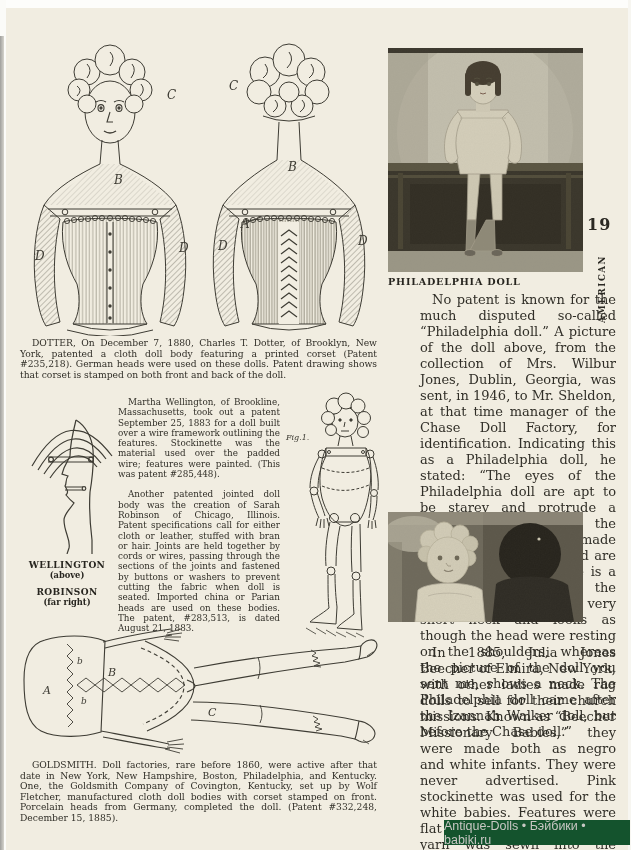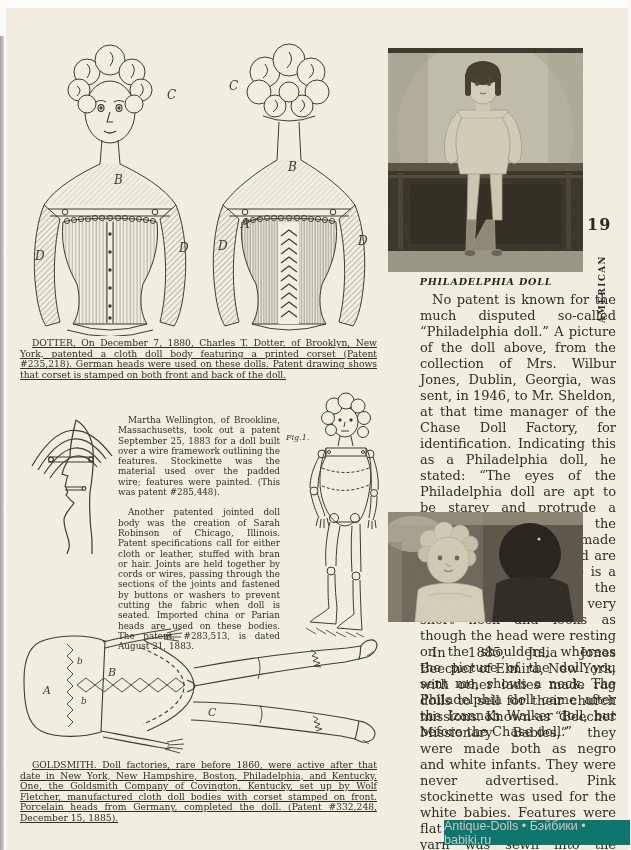--- a/index.html
+++ b/index.html
@@ -3,33 +3,33 @@
 <meta charset="utf-8">
 <style>
   html,body{margin:0;padding:0;background:#ffffff;}
   #page{position:relative;width:631px;height:850px;background:#f1ede1;overflow:hidden;
         font-family:"DejaVu Serif","Liberation Serif",serif;color:#2e2c26;}
   .abs{position:absolute;}
   .white-top{left:0;top:0;width:631px;height:8px;background:#fdfdfb;}
   .white-left{left:0;top:0;width:6px;height:850px;background:#fbfbf8;}
   .white-right{left:628px;top:0;width:3px;height:850px;background:#f7f6f1;}
   .scan-edge{left:0;top:36px;width:4px;height:814px;background:linear-gradient(to right,#8f8f8c,#cfcdc5);opacity:.85;}
-  .caption{font-size:9.2px;line-height:10.6px;text-align:justify;text-indent:12px;color:#302e27;text-decoration:underline;}
-  .midcol{left:118px;top:415px;width:162px;font-size:8.8px;line-height:10.3px;text-align:justify;color:#302e27;}
+  .caption{font-size:9.2px;line-height:10.6px;text-align:justify;text-indent:12px;color:#302e27;}
+  .midcol{left:118px;top:397px;width:162px;font-size:8.8px;line-height:10.3px;text-align:justify;color:#302e27;}
   .midcol p{margin:0 0 10px 0;text-indent:10px;}
   .fig-labels{left:16px;top:560px;width:102px;text-align:center;color:#27251f;}
   .fig-labels .big{font-size:9px;font-weight:bold;letter-spacing:.4px;}
   .fig-labels .small{font-size:8.3px;font-weight:bold;margin-bottom:7px;}
-  .rightcol-head{width:196px;text-align:center;font-size:9.6px;font-weight:bold;letter-spacing:.8px;color:#27251f;font-style:italic;}
+  .rightcol-head{width:196px;font-size:9.6px;font-weight:bold;letter-spacing:.8px;color:#27251f;}
   .rightcol-body{width:196px;font-size:13px;line-height:16px;text-align:justify;text-indent:12px;color:#302e27;margin-left:32px;}
   .photo-frame{box-shadow:0 0 0 1px #c9c4b2 inset;}
   .pagenum{left:587px;top:215px;font-size:16px;font-weight:bold;letter-spacing:1px;color:#2b2923;}
   .edge-label{left:597px;top:323px;width:86px;transform-origin:0 0;transform:rotate(-90deg);
               font-size:8.6px;font-weight:bold;letter-spacing:1.6px;color:#2b2923;}
-  .watermark{left:444px;top:820px;width:186px;height:25px;background:#0f766e;
+  .watermark{left:444px;top:820px;width:186px;height:25px;background:#14532d;
              display:flex;align-items:center;justify-content:center;
              font-family:"Liberation Sans","DejaVu Sans",sans-serif;font-size:12.5px;color:#c7c7c3;}
   svg{display:block;}
   svg text{font-family:"DejaVu Serif","Liberation Serif",serif;font-style:italic;fill:#3c3a32;}
 </style>
 </head>
 <body>
 
 <div id="page">
 
@@ -189,20 +189,26 @@
       <path d="M56,24 C52,40 50,52 50,60 L44,72 L42,78 L48,80 C45,84 47,87 45,90 C47,94 49,96 46,99 Q50,104 54,107 C50,113 44,118 44,124 C44,136 51,144 49,152 L47,158"></path>
       <path d="M56,24 C66,30 72,42 73,54 C74,70 72,84 70,96 C69,112 70,128 72,144 L72,158"></path>
       <path d="M28,61 L74,61 M28,66 L74,66"></path>
       <circle cx="31" cy="63.5" r="2.4"></circle>
         <circle cx="71" cy="63.5" r="2.4"></circle>
       <path d="M45,91 L63,91 M45,94 L63,94"></path>
       <circle cx="64" cy="92.5" r="1.8"></circle>
     </g>
   </svg>
 
+  <div class="abs fig-labels">
+    <div class="big">WELLINGTON</div>
+    <div class="small">(above)</div>
+    <div class="big">ROBINSON</div>
+    <div class="small">(far right)</div>
+  </div>
 
   <div class="abs midcol">
     <p>Martha Wellington, of Brookline, Massachusetts, took out a patent September 25, 1883 for a doll built over a wire framework outlining the features. Stockinette was the material used over the padded wire; features were painted. (This was patent #285,448).</p>
     <p>Another patented jointed doll body was the creation of Sarah Robinson of Chicago, Illinois. Patent specifications call for either cloth or leather, stuffed with bran or hair. Joints are held together by cords or wires, passing through the sections of the joints and fastened by buttons or washers to prevent cutting the fabric when doll is seated. Imported china or Parian heads are used on these bodies. The patent, #283,513, is dated August 21, 1883.</p>
   </div>
 
   <svg class="abs" style="left:282px;top:390px" width="102" height="256" viewBox="0 0 102 256">
     <g stroke="#3e3c34" fill="none" stroke-width="1">
       <ellipse cx="63" cy="32" rx="13" ry="15"></ellipse>
       <g fill="#f1ede1">

